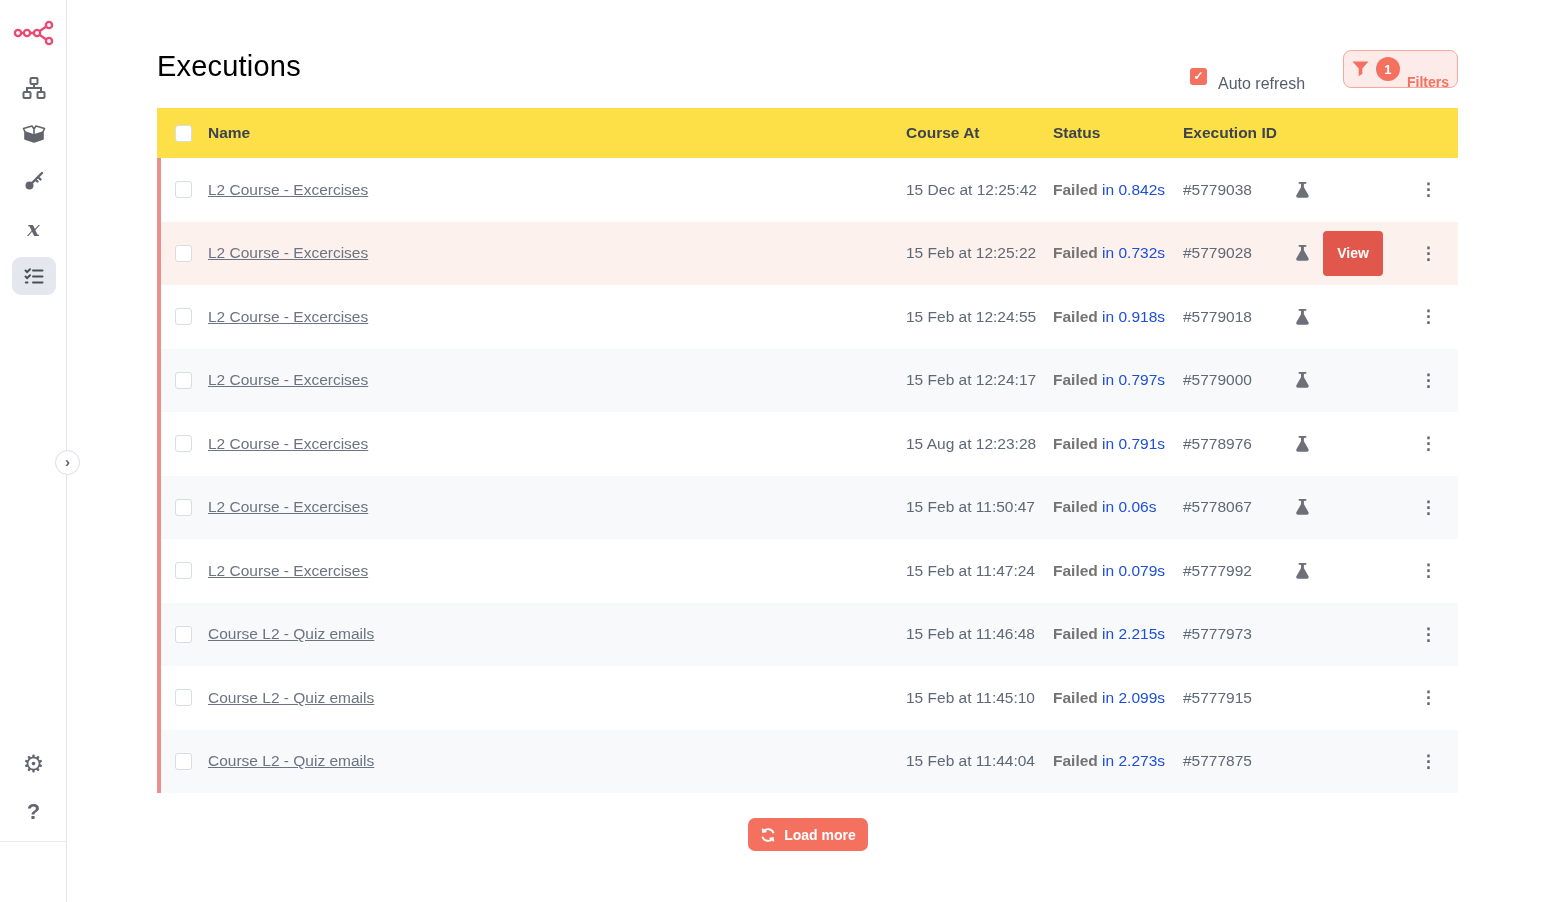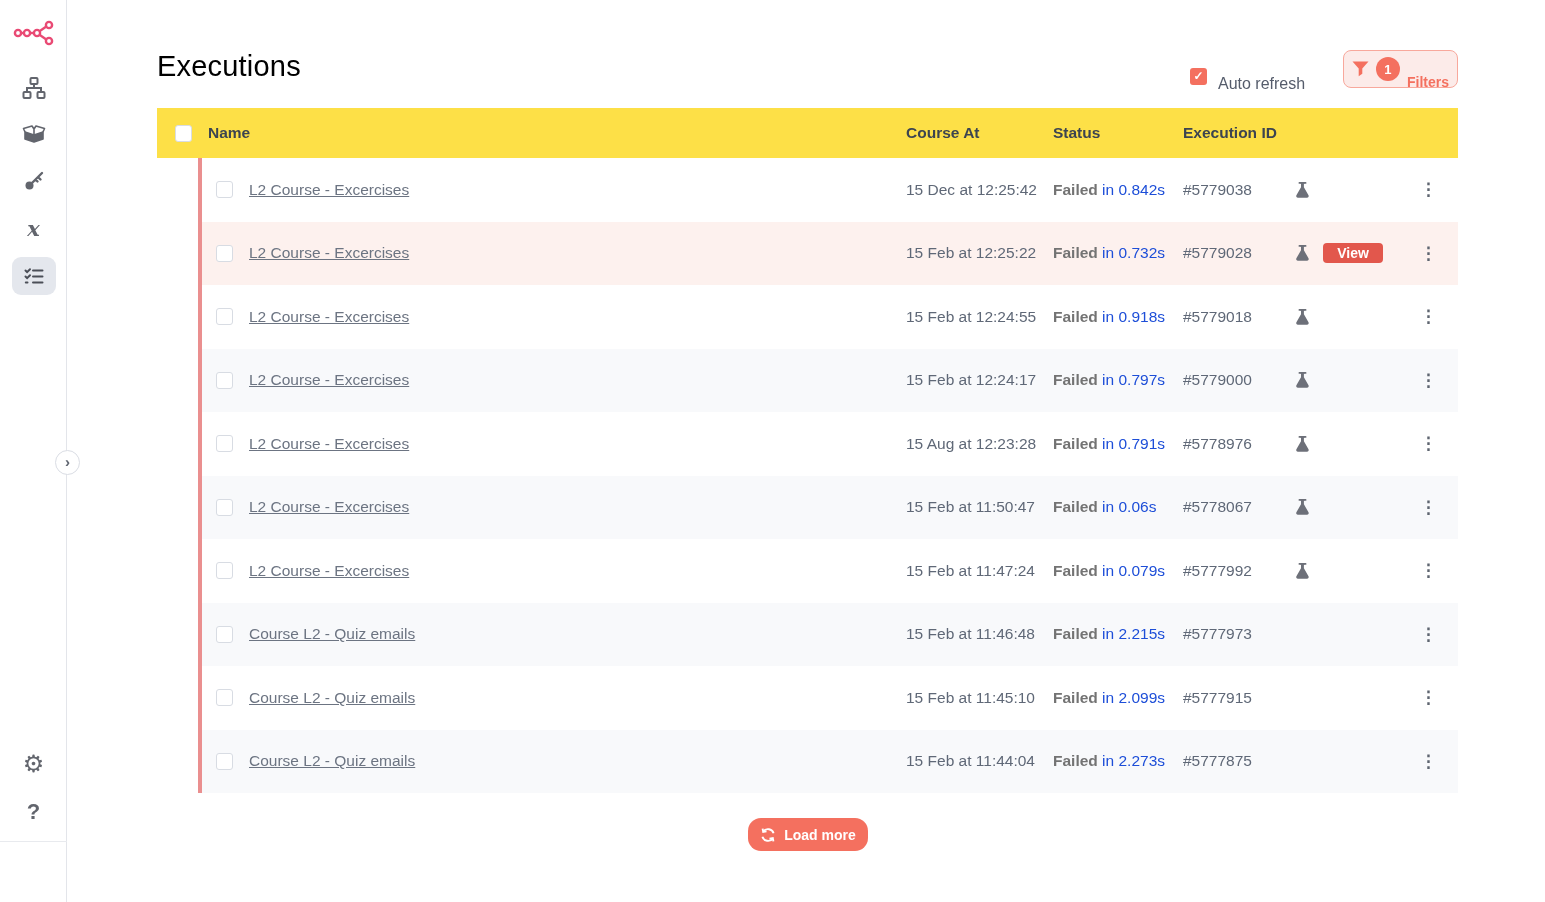--- a/index.html
+++ b/index.html
@@ -46,50 +46,50 @@
     align-items:center; justify-content:center; gap:7px; cursor:pointer; }
   .filters-badge { min-width:24px; height:24px; padding:0 6px; border-radius:12px;
     background:#f4705f; color:#fff; font-size:13px; font-weight:bold; display:flex;
     align-items:center; justify-content:center; }
   .filters-label { color:#f4705f; font-size:14px; font-weight:bold;margin-top:26px; }
 
   
   .table { position:absolute; left:157px; top:108px; width:1301px; }
   .thead { display:flex; align-items:center; height:50px; background:#fde047;
     font-size:15.5px; font-weight:bold; color:#3c4450; }
-  .rows { position:relative;margin-left:41px; }
+  .rows { position:relative; }
   .rows::before { content:""; position:absolute; left:0; top:0; bottom:0; width:4px;
     background:#ea8f8f; z-index:2; }
   .row { display:flex; align-items:center; height:63.5px; background:#fff;
     font-size:15.5px; color:#5f6877; position:relative; }
   .row.striped { background:#f8f9fb; }
   .row.highlighted { background:#fdf1ee; }
 
   .cell-check { flex:0 0 51px; display:flex; align-items:center; padding-left:18px; }
   .checkbox { width:17px; height:17px; border:1px solid #d8dce3; border-radius:3px;
     background:#fff; cursor:pointer; }
   .cell-name { flex:1 1 auto; min-width:0; }
   .name-link { color:#6c7482; text-decoration:underline; cursor:pointer; }
   .cell-started { flex:0 0 147px; }
   .cell-status { flex:0 0 130px; white-space:nowrap; }
   .status-failed { color:#737373; font-weight:bold; }
   .status-dur { color:#1d4ed8; }
   .cell-id { flex:0 0 98px; }
   .cell-flask { flex:0 0 42px; display:flex; justify-content:center; }
   .cell-view { flex:0 0 76px; display:flex; }
-  .view-btn { width:60px; height:20px; background:#e2574c; border:none; border-radius:4px;
+  .view-btn { width:60px; height:45px; background:#e2574c; border:none; border-radius:4px;
     color:#fff; font-size:14px; font-weight:bold; cursor:pointer;
     font-family:"Liberation Sans", sans-serif; }
   .cell-dots { flex:0 0 59px; display:flex; justify-content:center; font-size:17px;
     font-weight:bold; color:#5e6570; cursor:pointer; letter-spacing:0; }
   .hidden { visibility:hidden; }
 
   
   .load-more { position:absolute; left:748px; top:818px; width:120px; height:33px;
-    background:#f4705f; border:none; border-radius:13px; color:#fff; font-size:14px;
+    background:#f4705f; border:none; border-radius:7px; color:#fff; font-size:14px;
     font-weight:bold; display:flex; align-items:center; justify-content:center; gap:8px;
     cursor:pointer; font-family:"Liberation Sans", sans-serif; }
 
   svg { display:block; }
 </style>
 </head>
 <body>
 
 <div class="app">
 

